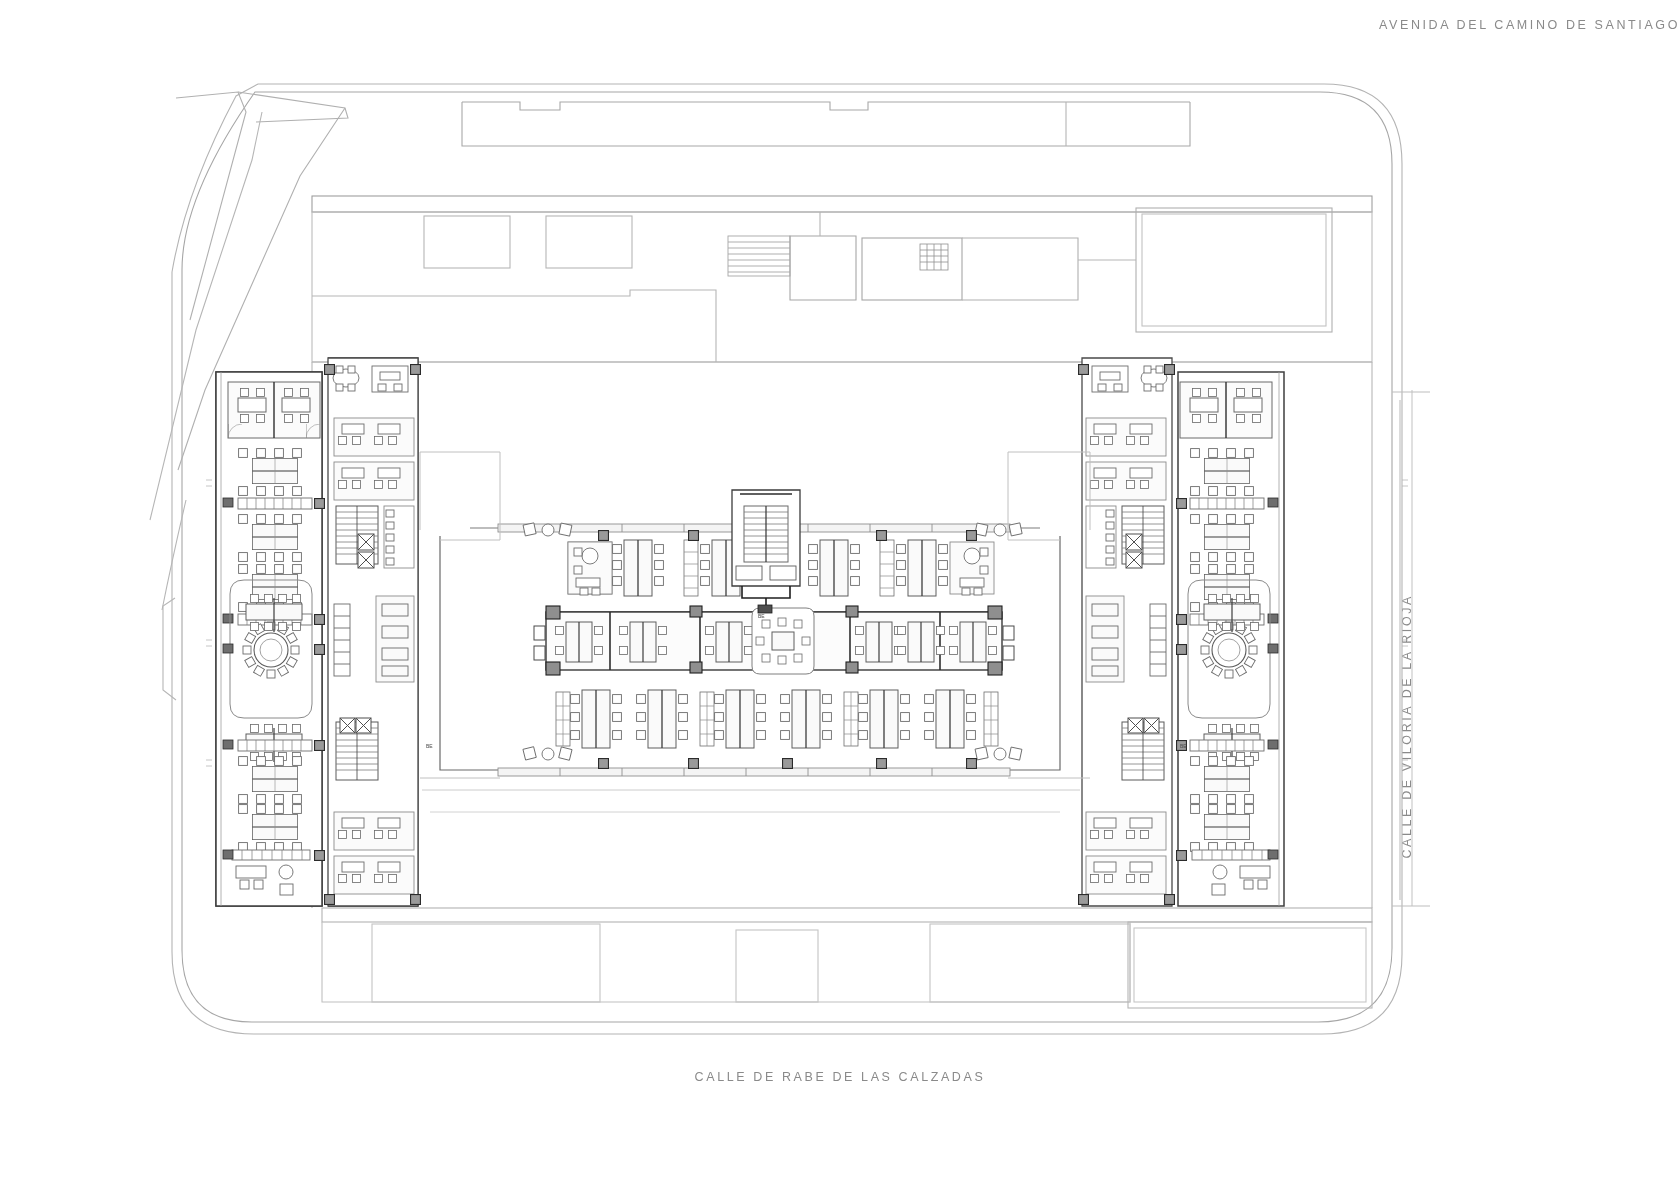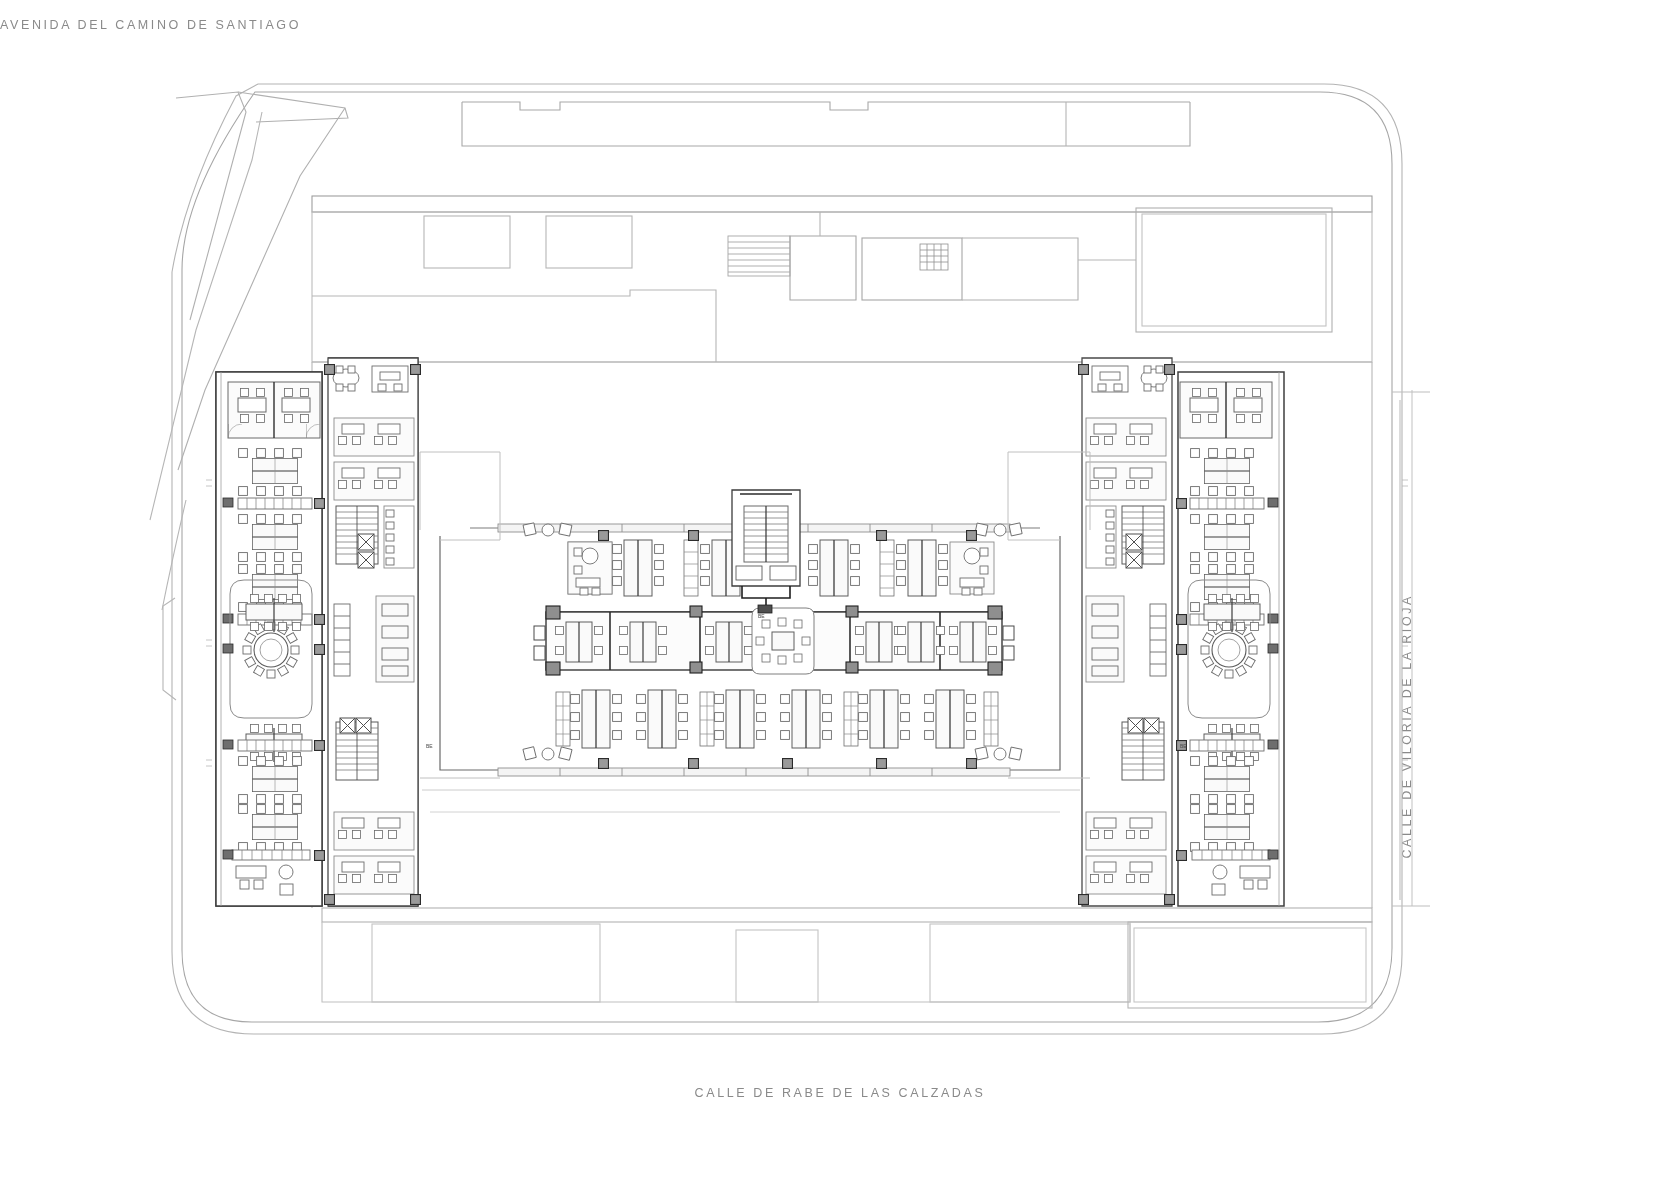--- a/index.html
+++ b/index.html
@@ -1,21 +1,21 @@
 <!DOCTYPE html>
 <html><head>
 <meta charset="utf-8">
 <style>
   html,body{margin:0;padding:0;background:#ffffff;}
   body{width:1680px;height:1188px;position:relative;overflow:hidden;
        font-family:"Liberation Sans","DejaVu Sans",sans-serif;}
   .street-label{position:absolute;color:#8a8a8a;font-size:12.5px;letter-spacing:2.6px;
        white-space:nowrap;font-weight:400;}
-  #label-top{left:0;right:0;top:18px;text-align:left;}
-  #label-bottom{left:0;right:0;top:1070px;text-align:center;margin-top:16px;}
+  #label-top{left:0;right:0;top:18px;text-align:right;}
+  #label-bottom{left:0;right:0;top:1070px;text-align:center;}
   #label-right{top:594px;left:1400px;transform-origin:left top;
        transform:rotate(-90deg) translate(-100%,0);}
   #plan{position:absolute;left:0;top:0;width:1680px;height:1188px;}
   svg{display:block;}
 </style>
 </head>
 <body>
 
 <div id="label-top" class="street-label">AVENIDA  DEL  CAMINO  DE  SANTIAGO</div>
 <div id="label-bottom" class="street-label">CALLE  DE  RABE  DE  LAS  CALZADAS</div>

